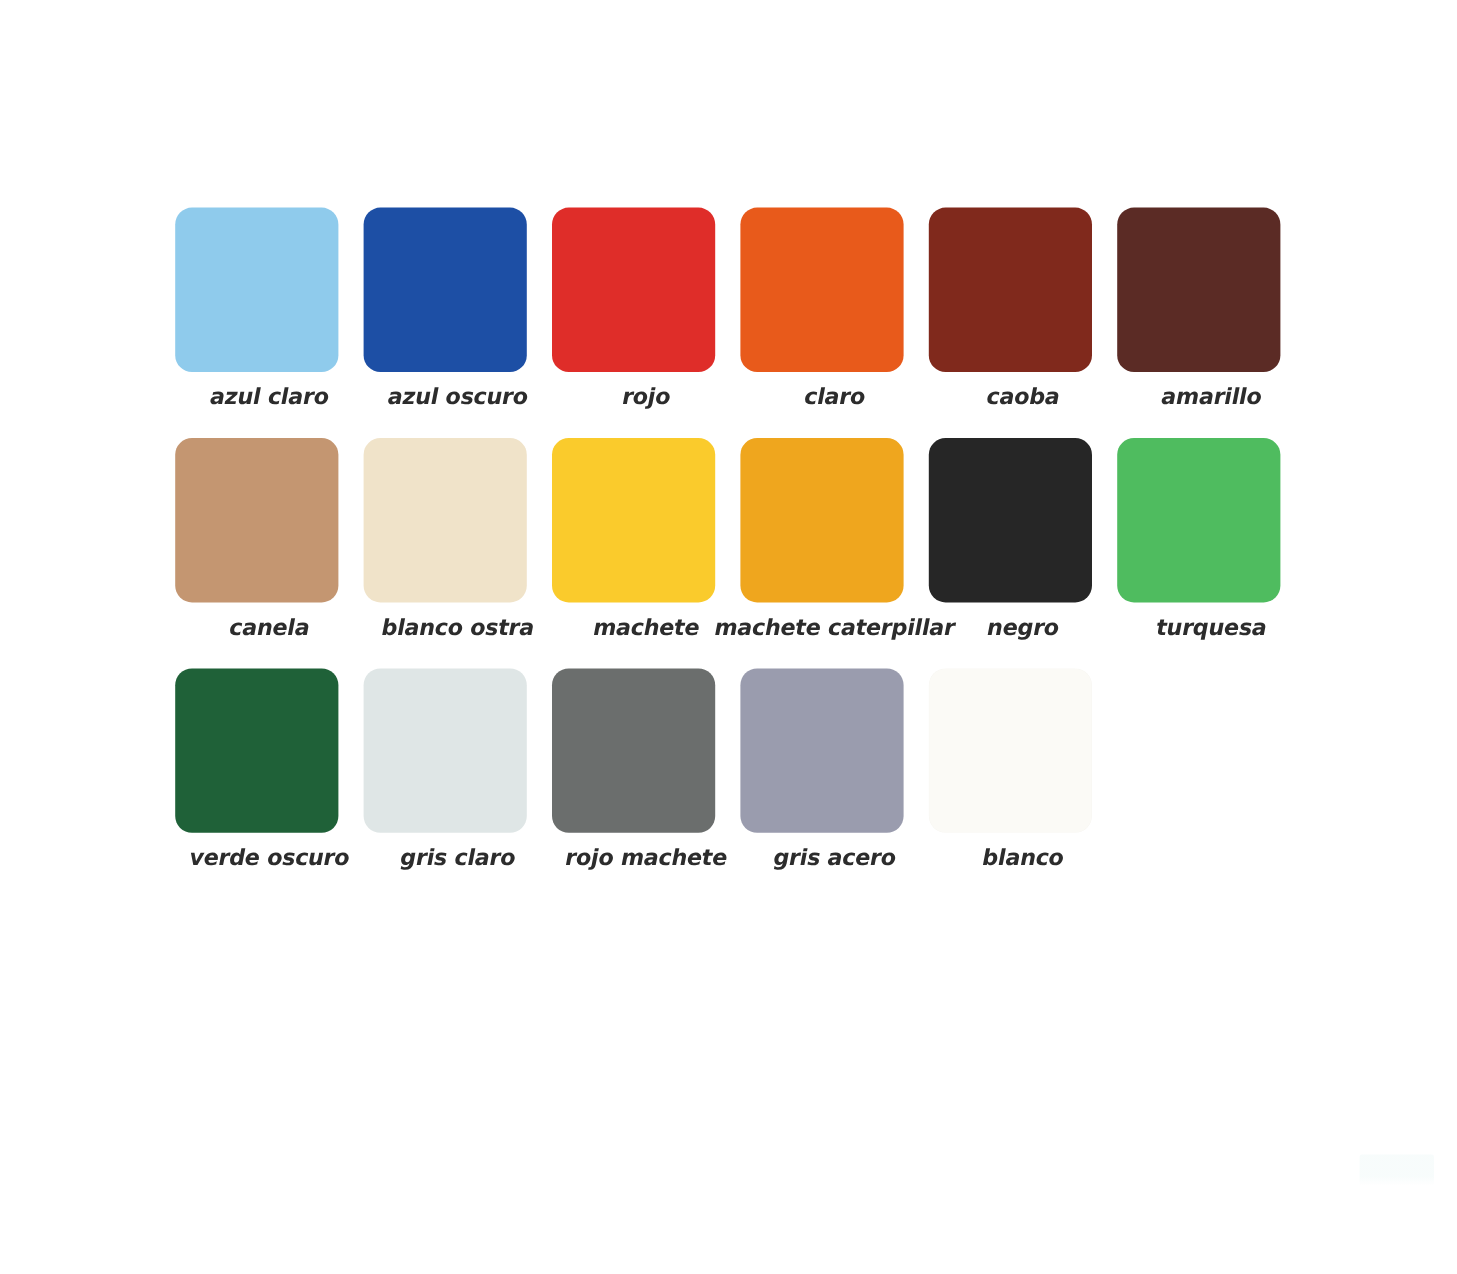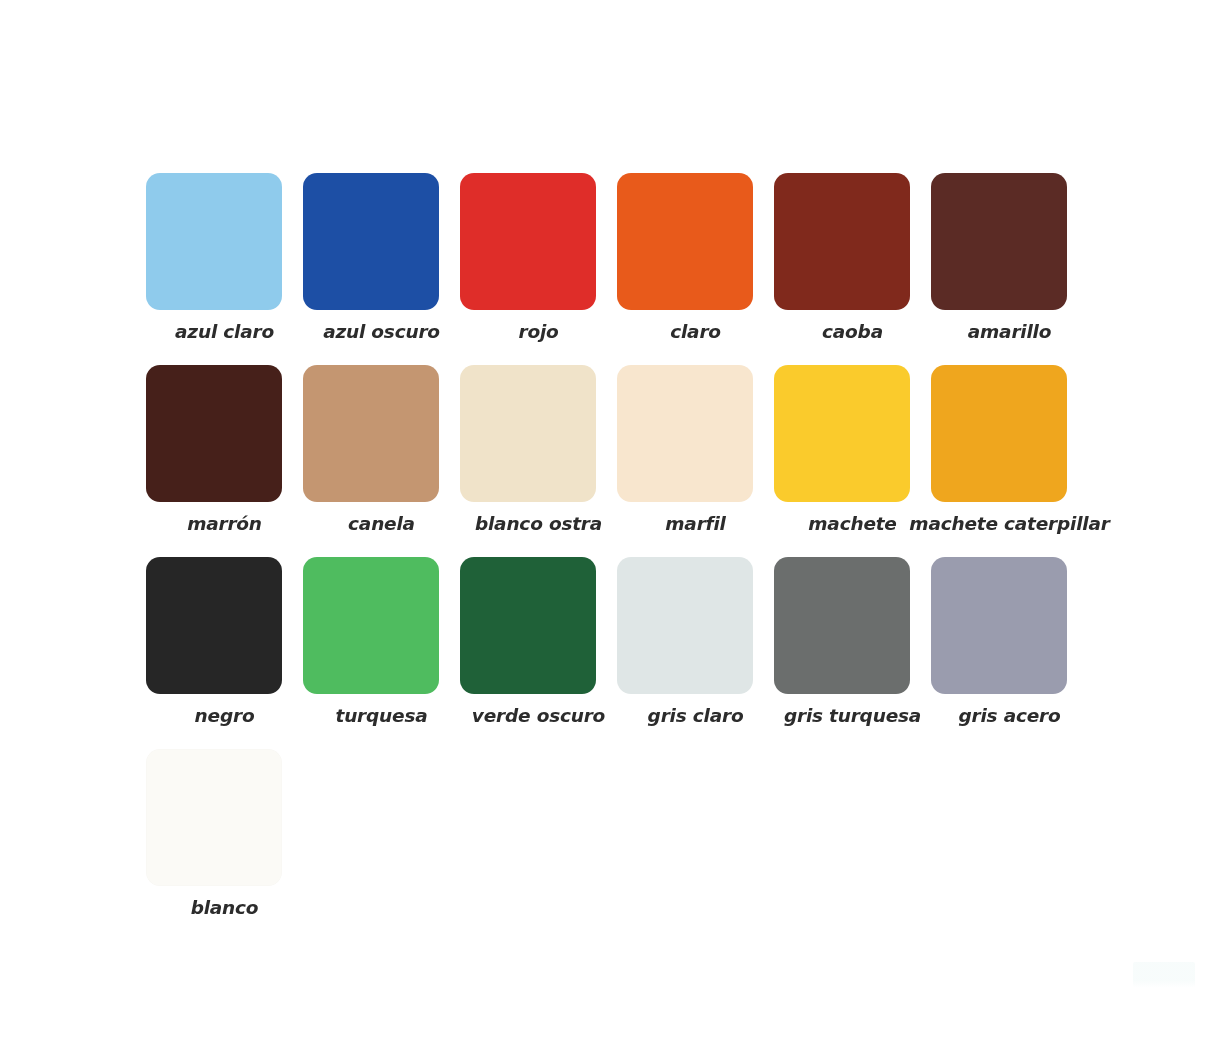--- a/index.html
+++ b/index.html
@@ -104,34 +104,26 @@
       </div>
       <div class="swatch-cell">
         <div class="swatch-chip" style="background-color: rgb(128, 41, 28);"></div>
         <div class="swatch-label">caoba</div>
       </div>
       <div class="swatch-cell">
         <div class="swatch-chip" style="background-color: rgb(91, 43, 37);"></div>
         <div class="swatch-label">amarillo</div>
       </div>
       <div class="swatch-cell">
-        <div class="swatch-chip" style="background-color: rgb(70, 32, 26);"></div>
-        <div class="swatch-label">marrón</div>
-      </div>
-      <div class="swatch-cell">
         <div class="swatch-chip" style="background-color: rgb(196, 150, 113);"></div>
         <div class="swatch-label">canela</div>
       </div>
       <div class="swatch-cell">
         <div class="swatch-chip" style="background-color: rgb(240, 227, 201);"></div>
         <div class="swatch-label">blanco ostra</div>
-      </div>
-      <div class="swatch-cell">
-        <div class="swatch-chip" style="background-color: rgb(248, 230, 206);"></div>
-        <div class="swatch-label">marfil</div>
       </div>
       <div class="swatch-cell">
         <div class="swatch-chip" style="background-color: rgb(250, 203, 44);"></div>
         <div class="swatch-label">machete</div>
       </div>
       <div class="swatch-cell">
         <div class="swatch-chip" style="background-color: rgb(239, 166, 30);"></div>
         <div class="swatch-label">machete caterpillar</div>
       </div>
       <div class="swatch-cell">
@@ -145,21 +137,21 @@
       <div class="swatch-cell">
         <div class="swatch-chip" style="background-color: rgb(31, 97, 56);"></div>
         <div class="swatch-label">verde oscuro</div>
       </div>
       <div class="swatch-cell">
         <div class="swatch-chip" style="background-color: rgb(223, 230, 230);"></div>
         <div class="swatch-label">gris claro</div>
       </div>
       <div class="swatch-cell">
         <div class="swatch-chip" style="background-color: rgb(107, 110, 109);"></div>
-        <div class="swatch-label">gris turquesa</div>
+        <div class="swatch-label">rojo machete</div>
       </div>
       <div class="swatch-cell">
         <div class="swatch-chip" style="background-color: rgb(154, 156, 174);"></div>
         <div class="swatch-label">gris acero</div>
       </div>
       <div class="swatch-cell">
         <div class="swatch-chip is-pale" style="background-color: rgb(251, 250, 246);"></div>
         <div class="swatch-label">blanco</div>
       </div>
     </div>

